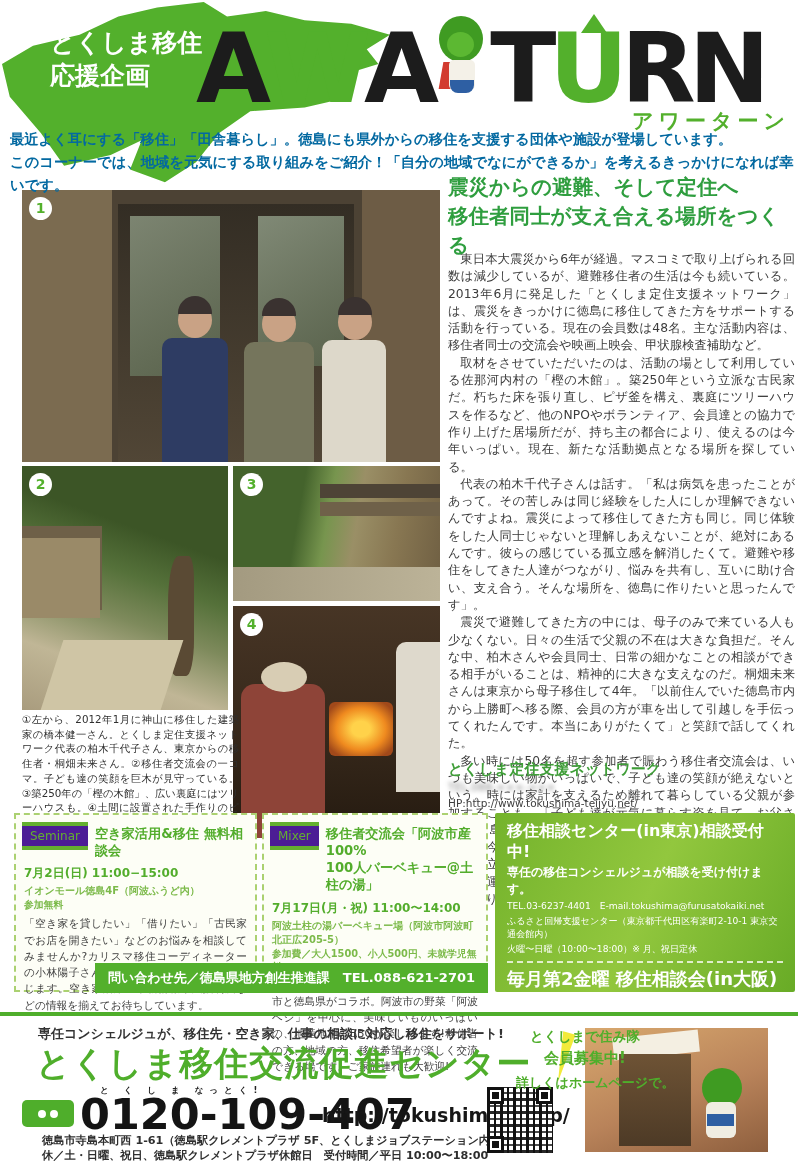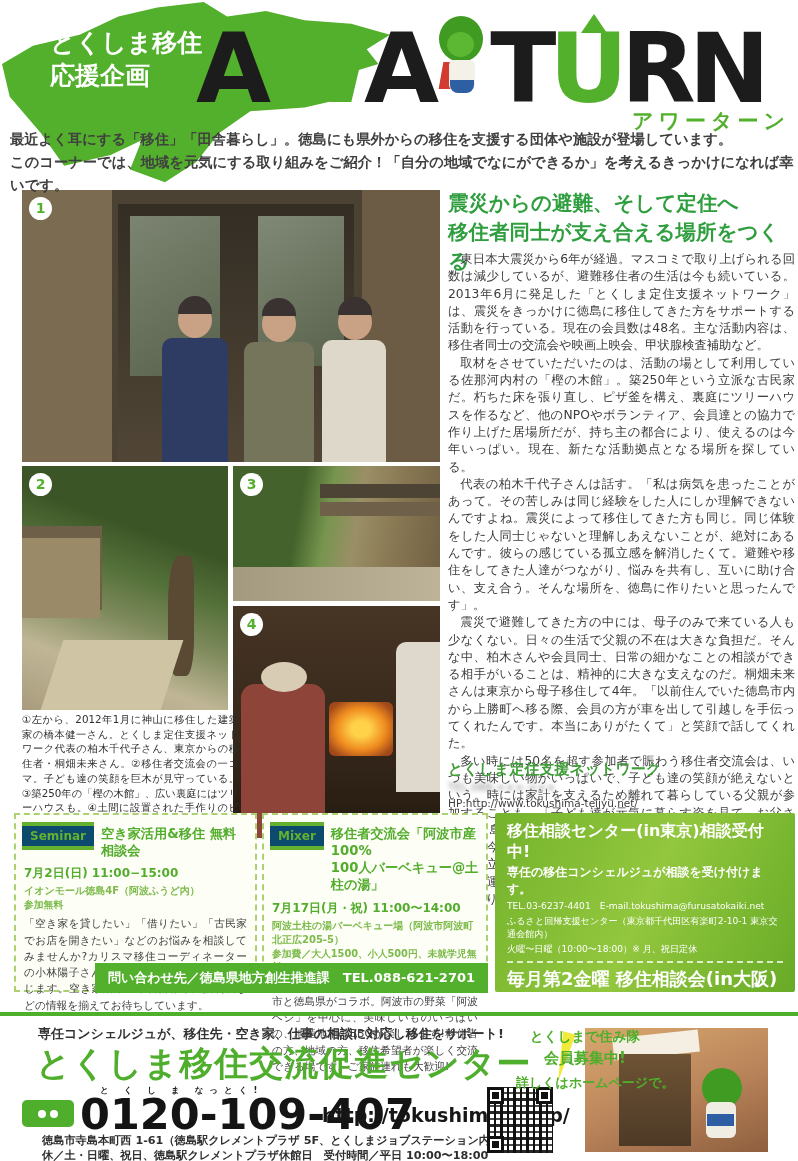--- a/index.html
+++ b/index.html
@@ -16,21 +16,21 @@
   .logo .u-wrap { position:relative; }
   .u-arrow { position:absolute; top:-13px; right:14px; width:0; height:0;
              border-left:13px solid transparent; border-right:13px solid transparent; border-bottom:19px solid #53b02c; }
   .mascot { position:relative; width:50px; height:94px; margin:0 4px; flex:0 0 auto; }
   .m-head { position:absolute; top:0; left:3px; width:44px; height:46px; background:#3f9b22; border-radius:50%; }
   .m-face { position:absolute; top:16px; left:11px; width:27px; height:25px; background:#5cb832; border-radius:50%; }
   .m-body { position:absolute; top:44px; left:13px; width:26px; height:30px; background:#f4f1e8; border-radius:5px; }
   .m-cape { position:absolute; top:46px; left:5px; width:12px; height:27px; background:#d23b2f; transform:skewX(-10deg); }
   .m-skirt { position:absolute; top:64px; left:14px; width:24px; height:13px; background:#2e5fa3; border-radius:0 0 8px 8px; }
   .yomi { position:absolute; right:8px; top:107px; color:#53b02c; font-size:21px; font-weight:700; letter-spacing:5px; }
-  .intro { position:absolute; left:10px; top:128px; width:784px; z-index:2; color:#404040; font-size:14.3px; font-weight:700; line-height:1.6; }
+  .intro { position:absolute; left:10px; top:128px; width:784px; z-index:2; color:#0369a1; font-size:14.3px; font-weight:700; line-height:1.6; }
 
   
   .photo { position:absolute; overflow:hidden; }
   .pbadge { position:absolute; top:7px; left:7px; width:23px; height:23px; border-radius:50%; background:#fff;
             color:#53b02c; font-weight:800; font-size:14px; text-align:center; line-height:23px; z-index:5; }
   .photo1 { left:22px; top:190px; width:418px; height:272px;
             background:linear-gradient(90deg,#7b6b50 0 90px,#4c4234 90px 340px,#6d5c45 340px); }
   .p1-opening { position:absolute; left:96px; top:14px; width:236px; height:258px; background:linear-gradient(#332d24,#514636); }
   .p1-glass { position:absolute; left:108px; top:26px; width:90px; height:160px; background:linear-gradient(150deg,#8e9a84,#5d6b52); opacity:.8; }
   .p1-glass2 { position:absolute; left:236px; top:26px; width:86px; height:150px; background:linear-gradient(150deg,#93a08a,#5d6b52); opacity:.8; }
@@ -50,35 +50,35 @@
   .p3-roof { position:absolute; right:0; top:18px; width:120px; height:14px; background:#4e4436; box-shadow:0 18px 0 0 #6f6149; }
   .p3-road { position:absolute; left:0; bottom:0; width:100%; height:34px; background:linear-gradient(90deg,#a39a80,#bcb398); }
   .photo4 { left:233px; top:606px; width:207px; height:232px; background:linear-gradient(#473525,#35271a 60%,#241a10); }
   .p4-fire { position:absolute; left:96px; top:96px; width:64px; height:54px; background:radial-gradient(#ffd24a 0 20%,#ef8a1f 55%,#a1491a 85%); border-radius:6px; }
   .p4-red { position:absolute; left:8px; top:78px; width:84px; height:154px; background:#8e4438; border-radius:14px 14px 0 0; }
   .p4-hat { position:absolute; left:28px; top:56px; width:46px; height:30px; background:#d8cdb4; border-radius:50%; }
   .p4-white { position:absolute; right:0; top:36px; width:44px; height:150px; background:#ded9cc; border-radius:10px 0 0 0; }
   .caption { position:absolute; left:22px; top:712px; width:217px; font-size:10.3px; line-height:14.7px; color:#2f2f2f; text-align:justify; }
 
   
-  .headline { position:absolute; left:448px; top:189px; width:348px; font-size:20.5px; font-weight:800; color:#2f9e3f; line-height:1.42; }
+  .headline { position:absolute; left:448px; top:173px; width:348px; font-size:20.5px; font-weight:800; color:#2f9e3f; line-height:1.42; }
   .body-text { position:absolute; left:448px; top:251px; width:347px; font-size:12.3px; color:#3b3b3b; line-height:17.3px; text-align:justify; }
   .body-text p { text-indent:1em; }
   .org { position:absolute; left:448px; top:760px; width:347px; }
   .org-name { color:#3f9e38; font-weight:800; font-size:15px; }
   .org-tel { color:#8d8d8d; font-size:11px; filter:blur(2.2px); margin-top:2px; }
   .org-hp { color:#3c3c3c; font-size:10.5px; margin-top:3px; }
 
   
   .box { position:absolute; top:813px; height:179px; border:2px dashed #abd171; background:#fdfef6; }
   .box.seminar { left:14px; width:243px; }
   .box.mixer { left:262px; width:226px; }
   .box-head { display:flex; align-items:flex-start; gap:7px; padding:7px 6px 0 6px; }
-  .badge { flex:0 0 auto; color:#64b02f; background:#0c4a6e; border-top:4px solid #64b02f; border-bottom:4px solid #64b02f;
-           font-size:12px; font-weight:700; padding:3px 8px; }
+  .badge { flex:0 0 auto; color:#64b02f; background:#4c1d95; border-top:4px solid #64b02f; border-bottom:4px solid #64b02f;
+           font-size:12px; font-weight:400; padding:3px 8px; }
   .box-title { color:#53ad2c; font-weight:800; font-size:13.2px; line-height:1.3; padding-top:3px; }
   .box-body { padding:6px 8px 0 8px; }
   .dt { color:#53ad2c; font-weight:800; font-size:12px; }
   .venue { color:#7cba4a; font-size:10px; font-weight:700; margin-top:2px; }
   .fee { color:#7cba4a; font-size:9.8px; font-weight:700; margin-top:1px; }
   .desc { color:#3e3e3e; font-size:10.7px; line-height:1.52; margin-top:4px; text-align:justify; }
   .contact-bar { position:absolute; left:95px; top:963px; width:393px; height:30px; background:#53b02c; color:#fff;
                  font-weight:800; font-size:13px; text-align:center; line-height:30px; z-index:4; }
 
   

